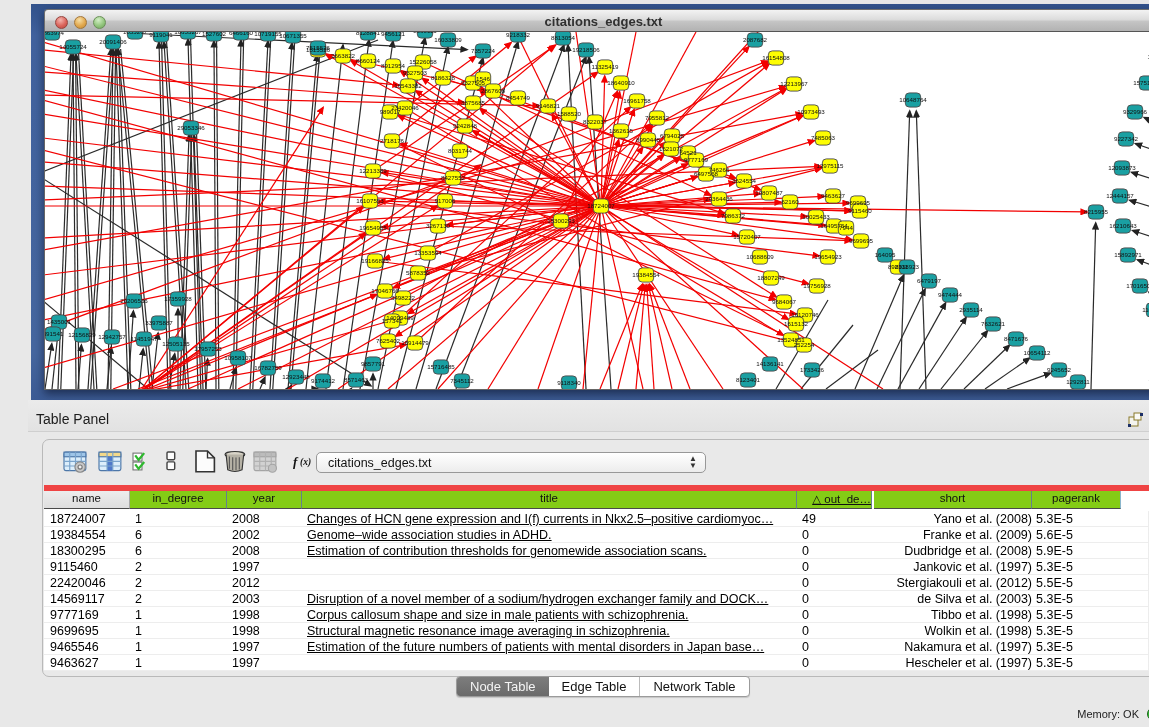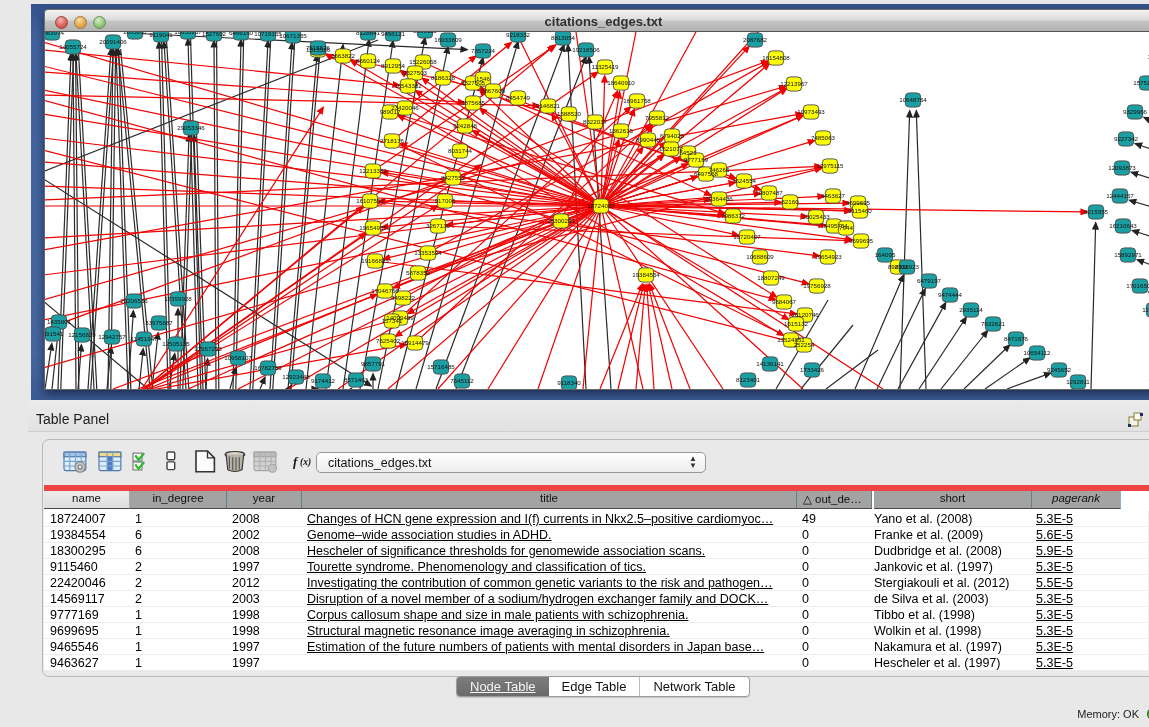--- a/index.html
+++ b/index.html
@@ -27,45 +27,45 @@
  background:#e9e9e9;border:1px solid #b9b9b9;border-radius:7px;}
 #toolbar{position:absolute;left:0;top:0;width:100%;height:40px;}
 #combo{position:absolute;left:273px;top:12px;width:390px;height:21px;box-sizing:border-box;
  background:linear-gradient(180deg,#ffffff,#ececec);border:1px solid #989898;border-radius:5px;
  font-size:12.5px;color:#111;padding:3px 0 0 11px;}
 #combo .steppers{position:absolute;right:8px;top:2px;font-size:8px;color:#333;line-height:7px;text-align:center;}
 #tablewrap{position:absolute;left:1px;top:45px;width:1121px;height:180px;background:#fff;overflow:hidden;
  border-top:6px solid #ef4444;}
 #thead{position:absolute;left:0;top:0;width:1121px;height:19px;font-size:11.5px;color:#111;}
 #thead span{position:absolute;top:0;height:18px;text-align:center;padding-top:1px;box-sizing:border-box;
- background:#a3a3a3;border-right:1px solid #64808d;border-bottom:1px solid #4a4a4a;}
+ background:#84cc16;border-right:1px solid #64808d;border-bottom:1px solid #4a4a4a;}
 #thead .h-name{left:0;width:86px;background:linear-gradient(180deg,#ededed,#dedede);border-right:1px solid #a8a8a8;}
 #thead .h-ind{left:86px;width:97px;}
 #thead .h-year{left:183px;width:75px;}
 #thead .h-title{left:258px;width:495px;}
-#thead .h-out{left:753px;width:75px;text-align:left;padding-left:6px;}
+#thead .h-out{left:753px;width:75px;text-align:right;padding-left:6px;text-decoration:underline;}
 #thead .h-short{left:830px;width:158px;}
-#thead .h-pr{left:988px;width:89px;border-right:1px solid #8ab6cc;font-style:italic;}
+#thead .h-pr{left:988px;width:89px;border-right:1px solid #8ab6cc;}
 #tbody{position:absolute;left:0;top:20px;width:1121px;font-size:12.5px;color:#000;}
 .trow{position:relative;height:16.0px;white-space:nowrap;border-bottom:1px solid #ededed;box-sizing:border-box;}
 .trow span{position:absolute;top:1px;}
 .c-name{left:6px;}
 .c-ind{left:91px;}
 .c-year{left:188px;}
 .c-title{left:263px;width:492px;overflow:hidden;text-decoration:underline;}
 .c-out{left:758px;}
-.c-short{left:830px;width:158px;text-align:left;}
-.c-pr{left:992px;text-decoration:underline;}
+.c-short{left:830px;width:158px;text-align:right;}
+.c-pr{left:992px;}
 #vsb{position:absolute;right:2px;top:20px;width:15px;height:160px;background:linear-gradient(90deg,#ececec,#f8f8f8);}
 #vsb .thumb{position:absolute;left:2px;top:1px;width:11px;height:21px;background:#b9b9b9;border-radius:6px;}
 #tabs{position:absolute;left:428px;top:676px;height:19px;display:flex;
  border:1px solid #9b9b9b;border-radius:4px;overflow:hidden;background:#fff;
  box-shadow:0 1px 1px rgba(0,0,0,.15);}
 #tabs div{font-size:13px;padding:2px 13px 0 13px;color:#111;}
-#tabs .sel{background:linear-gradient(180deg,#7d7d7d,#6a6a6a);color:#f4f4f4;text-decoration:underline;}
+#tabs .sel{background:linear-gradient(180deg,#7d7d7d,#6a6a6a);color:#f4f4f4;}
 #tabs .sep{width:0;border-left:1px solid #bbb;padding:0;}
 #mem{position:absolute;right:38px;top:708px;font-size:11px;color:#222;}
 #memdot{position:absolute;right:16px;top:707px;width:12px;height:12px;border-radius:50%;
  background:#33bb33;border:1.5px solid #1c641c;}
 #redge{position:absolute;right:0;top:398px;width:9px;height:329px;background:#e0e0e0;
  border-left:1px solid #8a8a8a;}
 #redge2{position:absolute;right:3px;top:398px;width:3px;height:329px;background:#9a9a9a;}
 .ico{position:absolute;top:10px;}
 </style></head>
 <body>
@@ -683,39 +683,37 @@
             <span class="c-year">2002</span>
             <span class="c-title">Genome–wide association studies in ADHD.</span>
             <span class="c-out">0</span>
             <span class="c-short">Franke et al. (2009)</span>
             <span class="c-pr">5.6E-5</span>
           </div>
 <div class="trow">
             <span class="c-name">18300295</span>
             <span class="c-ind">6</span>
             <span class="c-year">2008</span>
-            <span class="c-title">Hescheler of significance thresholds for genomewide association scans.</span>
+            <span class="c-title">Estimation of contribution thresholds for genomewide association scans.</span>
             <span class="c-out">0</span>
             <span class="c-short">Dudbridge et al. (2008)</span>
             <span class="c-pr">5.9E-5</span>
           </div>
 <div class="trow">
             <span class="c-name">9115460</span>
             <span class="c-ind">2</span>
             <span class="c-year">1997</span>
-            <span class="c-title">Tourette syndrome. Phenomenology and classification of tics.</span>
             <span class="c-out">0</span>
             <span class="c-short">Jankovic et al. (1997)</span>
             <span class="c-pr">5.3E-5</span>
           </div>
 <div class="trow">
             <span class="c-name">22420046</span>
             <span class="c-ind">2</span>
             <span class="c-year">2012</span>
-            <span class="c-title">Investigating the contribution of common genetic variants to the risk and pathogen…</span>
             <span class="c-out">0</span>
             <span class="c-short">Stergiakouli et al. (2012)</span>
             <span class="c-pr">5.5E-5</span>
           </div>
 <div class="trow">
             <span class="c-name">14569117</span>
             <span class="c-ind">2</span>
             <span class="c-year">2003</span>
             <span class="c-title">Disruption of a novel member of a sodium/hydrogen exchanger family and DOCK…</span>
             <span class="c-out">0</span>

